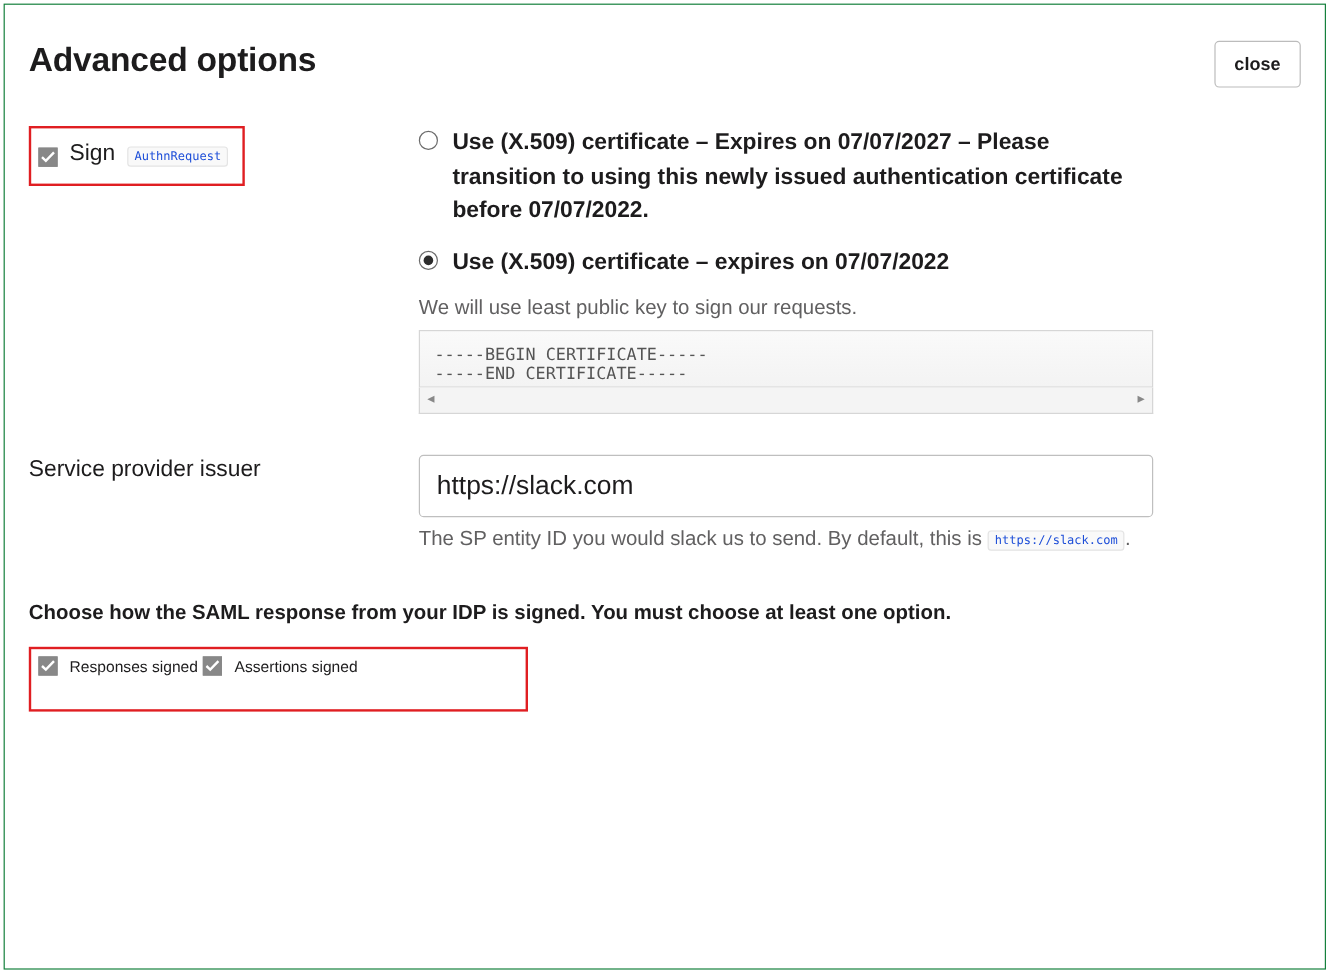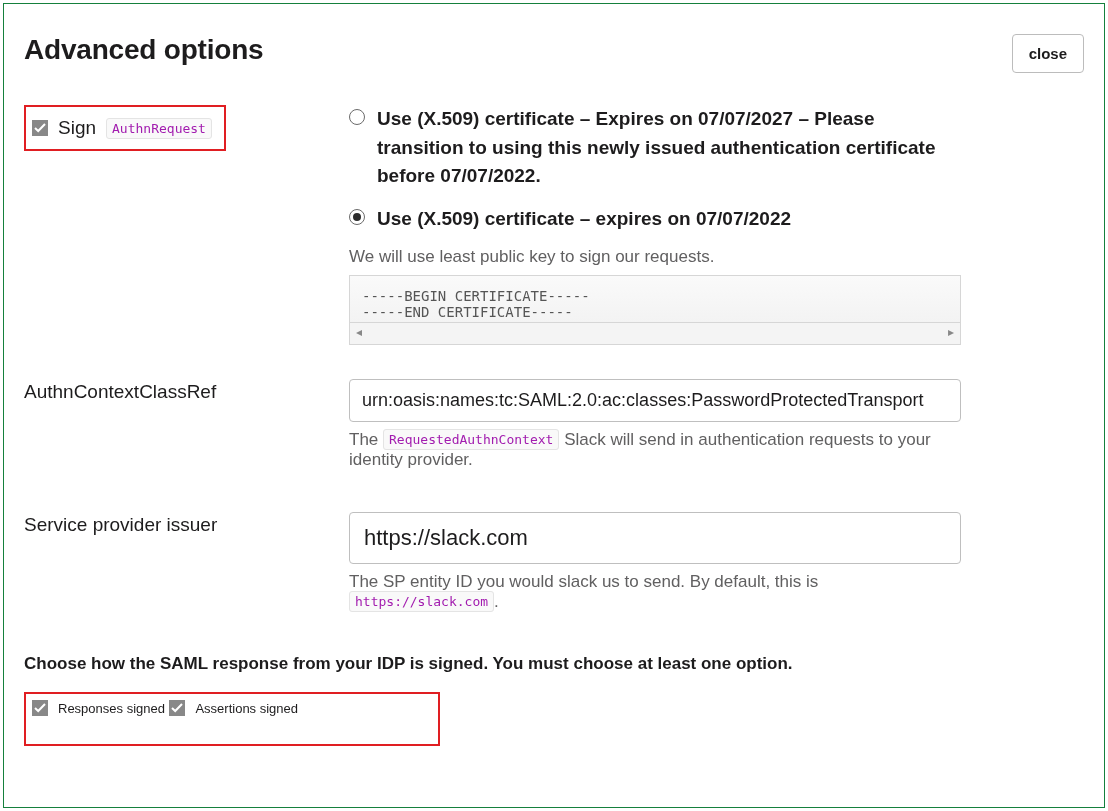--- a/index.html
+++ b/index.html
@@ -52,38 +52,38 @@
     font-weight: 400;
     padding-top: 2px;
   }
   .right-col {
     flex: 1;
     min-width: 0;
     max-width: 612px;
   }
   .checkbox-line {
     display: inline-flex;
-    align-items: center;
+    align-items: flex-end;
     gap: 10px;
   }
   .cb {
     width: 16px;
     height: 16px;
     border: 1px solid #888;
     background: #888;
     flex-shrink: 0;
     display: inline-flex;
     align-items: center;
     justify-content: center;
   }
   .cb svg { width: 12px; height: 12px; }
   .inline-code {
     font-family: ui-monospace, SFMono-Regular, Menlo, Consolas, monospace;
-    font-size: 13px;
-    color: #a21caf;
+    font-size: 10px;
+    color: #1d4ed8;
     border: 1px solid #e4e4e4;
     background: #f9f9f9;
     border-radius: 3px;
     padding: 2px 5px;
     vertical-align: 1px;
   }
   .highlight-box {
     border: 2px solid #e01e22;
     padding: 10px 12px 10px 6px;
     display: inline-block;
@@ -202,29 +202,20 @@
 -----END CERTIFICATE-----</div>
         <div class="hscroll">
           <span class="arrow al">◂</span>
           <span class="arrow ar">▸</span>
         </div>
       </div>
     </div>
   </div>
 
   
-  <div class="row">
-    <div class="left-col">AuthnContextClassRef</div>
-    <div class="right-col">
-      <input class="text-input" type="text" value="urn:oasis:names:tc:SAML:2.0:ac:classes:PasswordProtectedTransport" style="">
-      <div class="help-text">
-        <span>The </span><span class="inline-code">RequestedAuthnContext</span><span> Slack will send in authentication requests to your identity provider.</span>
-      </div>
-    </div>
-  </div>
 
   
   <div class="row">
     <div class="left-col">Service provider issuer</div>
     <div class="right-col">
       <input class="text-input sp-input" type="text" value="https://slack.com" style="">
       <div class="help-text">
         <span>The SP entity ID you would slack us to send. By default, this is </span><span class="inline-code">https://slack.com</span><span>.</span>
       </div>
     </div>

